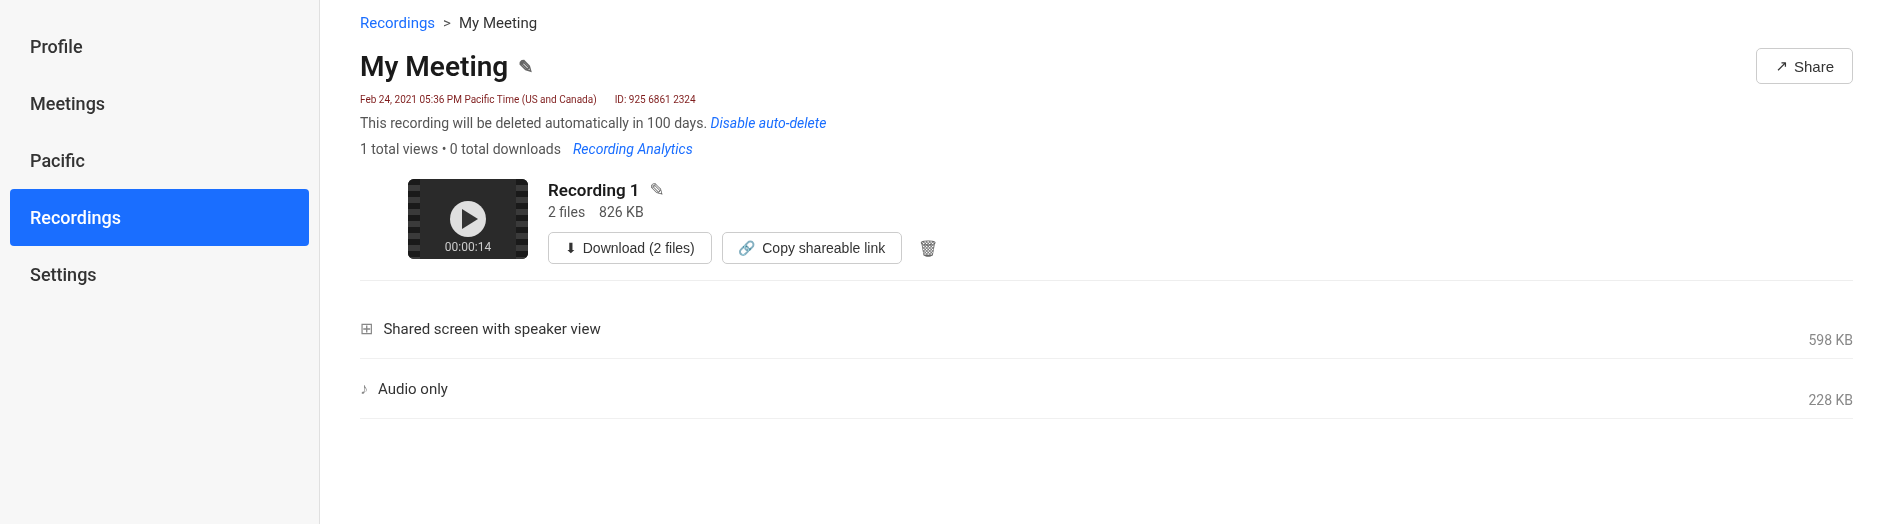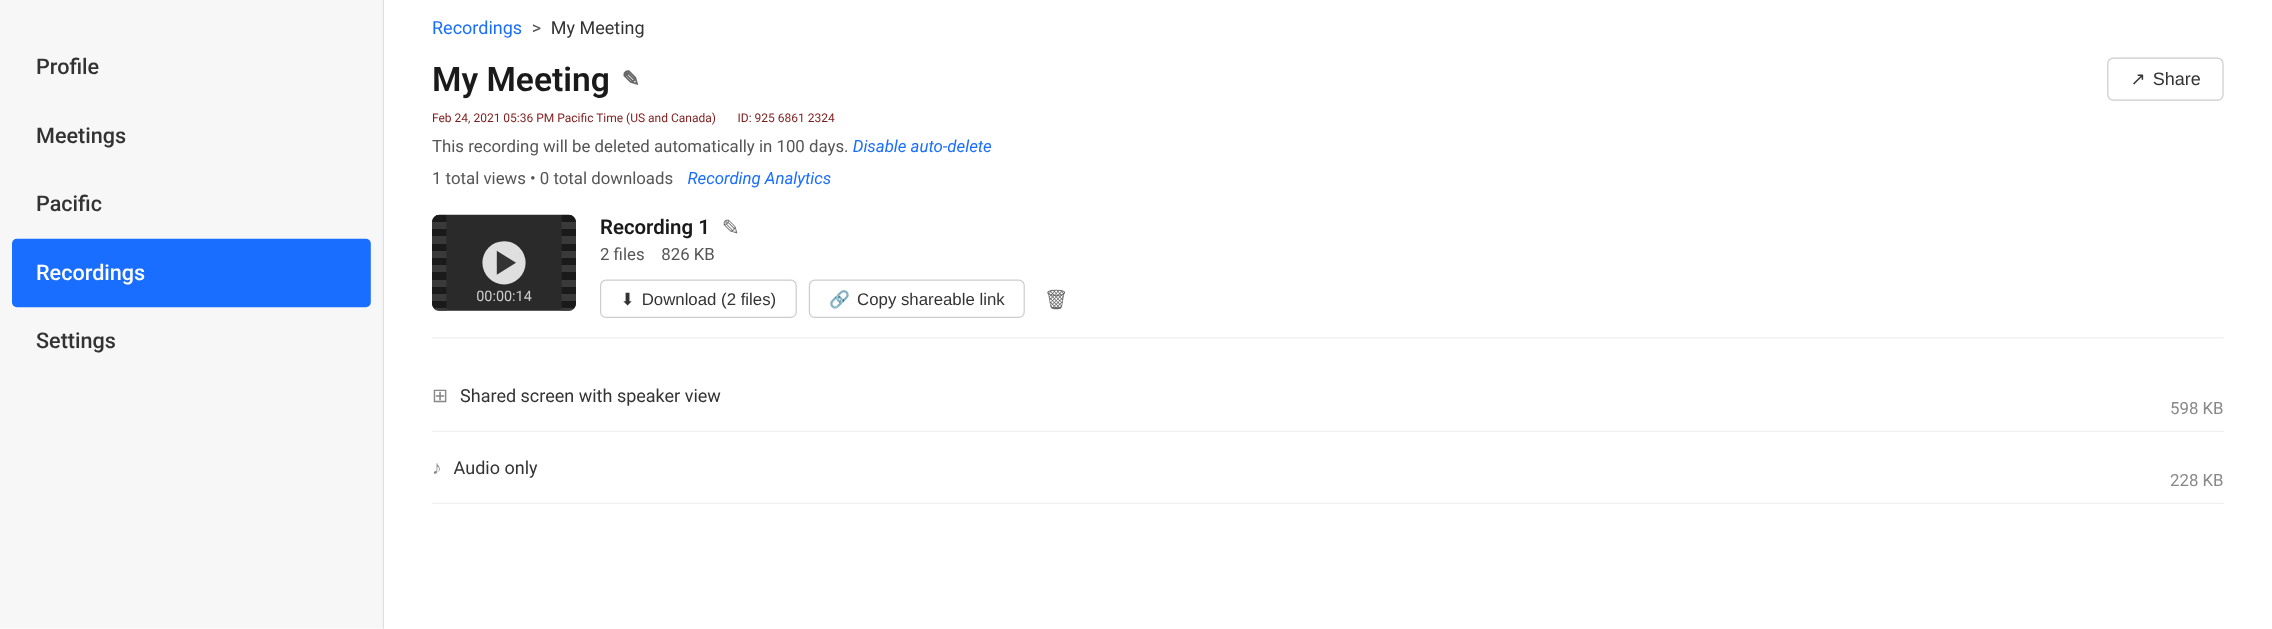--- a/index.html
+++ b/index.html
@@ -4,21 +4,21 @@
   <style>
     * { box-sizing: border-box; margin: 0; padding: 0; }
     body { font-family: -apple-system, BlinkMacSystemFont, 'Segoe UI', Roboto, sans-serif; background: #fff; display: flex; height: 524px; overflow: hidden; }
 
     
     .sidebar {
       width: 320px;
       min-width: 320px;
       background: #f7f7f7;
       border-right: 1px solid #e0e0e0;
-      padding-top: 28px;
+      padding-top: 18px;
       height: 100%;
     }
     .sidebar-item {
       display: flex;
       align-items: center;
       padding: 18px 30px;
       font-size: 18px;
       font-weight: 500;
       color: #333;
       cursor: pointer;
@@ -141,20 +141,21 @@
       min-width: 120px;
       height: 80px;
       background: #2a2a2a;
       border-radius: 6px;
       display: flex;
       flex-direction: column;
       align-items: center;
       justify-content: center;
       position: relative;
       overflow: hidden;
+      margin-left: 48px;
     }
     .thumbnail-film-strip {
       position: absolute;
       top: 0; bottom: 0; left: 0;
       width: 12px;
       background: repeating-linear-gradient(to bottom, #1a1a1a 0px, #1a1a1a 6px, #3a3a3a 6px, #3a3a3a 12px);
     }
     .thumbnail-film-strip-right {
       position: absolute;
       top: 0; bottom: 0; right: 0;

